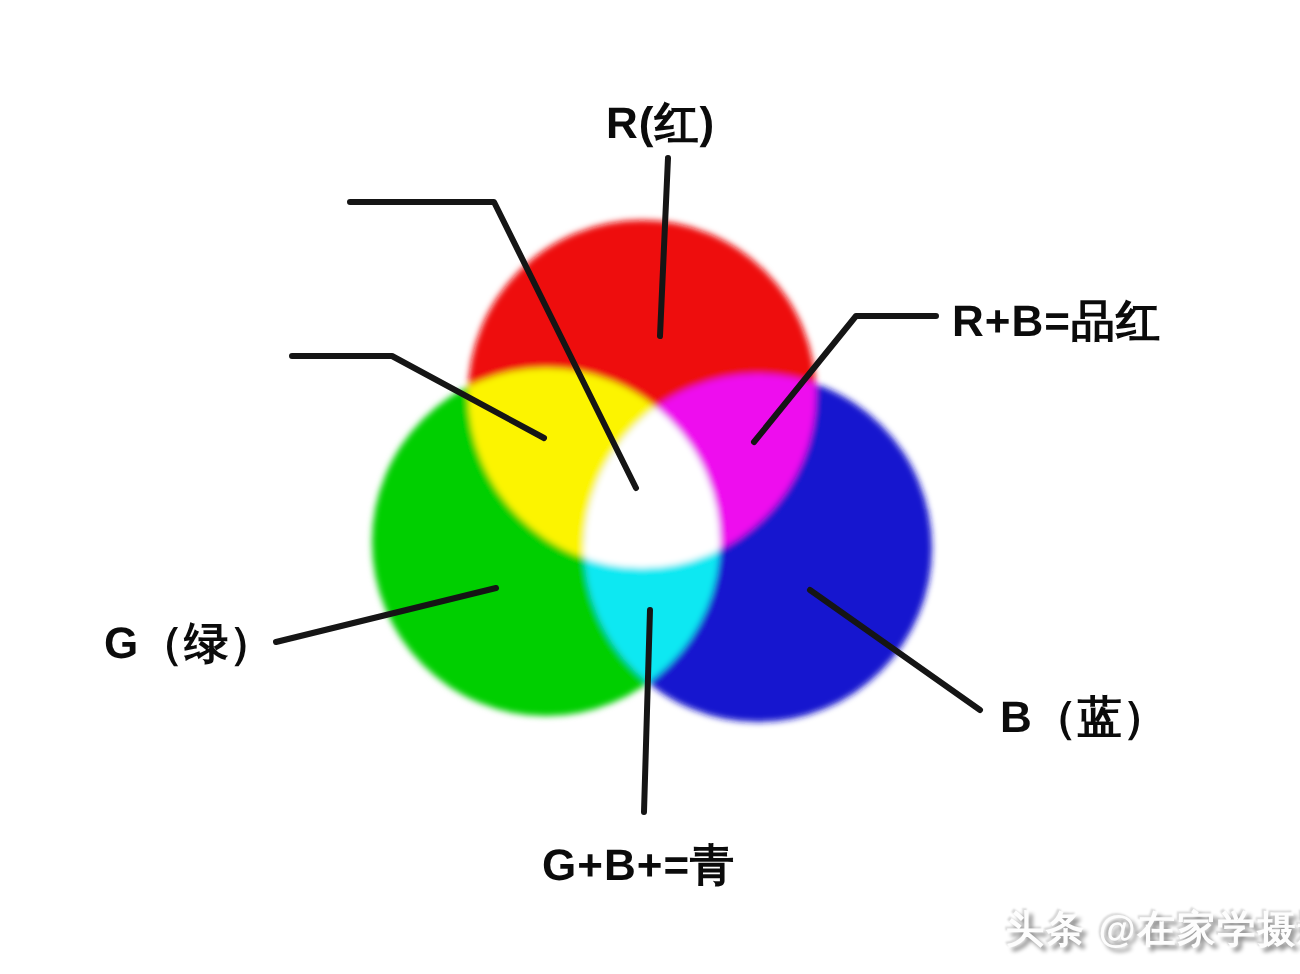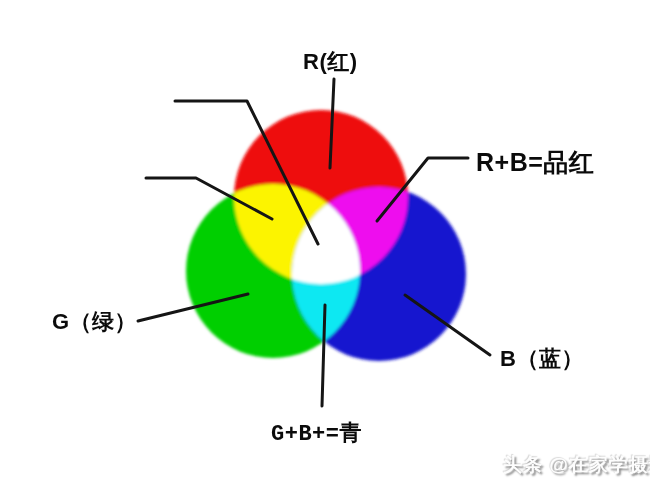--- a/index.html
+++ b/index.html
@@ -16,24 +16,24 @@
     position: absolute;
     font-weight: 700;
     font-size: 22px;
     color: #0b0b0b;
     white-space: nowrap;
     letter-spacing: 0.5px;
   }
   #label-red      { left: 303px; top: 47px;  }
   #label-white    { left: 48px;  top: 86px;  }
   #label-yellow   { left: 42px;  top: 165px; }
-  #label-magenta  { left: 476px; top: 146px; font-size: 25px; }
+  #label-magenta  { left: 476px; top: 146px; font-size: 22px; }
   #label-green    { left: 52px;  top: 307px; }
   #label-blue     { left: 500px; top: 344px; }
-  #label-cyan     { left: 271px; top: 418px; font-family: Liberation Mono, monospace; }
+  #label-cyan     { left: 271px; top: 418px; }
   #watermark {
     position: absolute;
     left: 503px;
     top: 452px;
     font-size: 19px;
     font-weight: 700;
     color: #fdfdfd;
     text-shadow: 2px 2px 2px #8f8f8f, -1px -1px 1px #d9d9d9;
     white-space: nowrap;
     letter-spacing: 1px;

